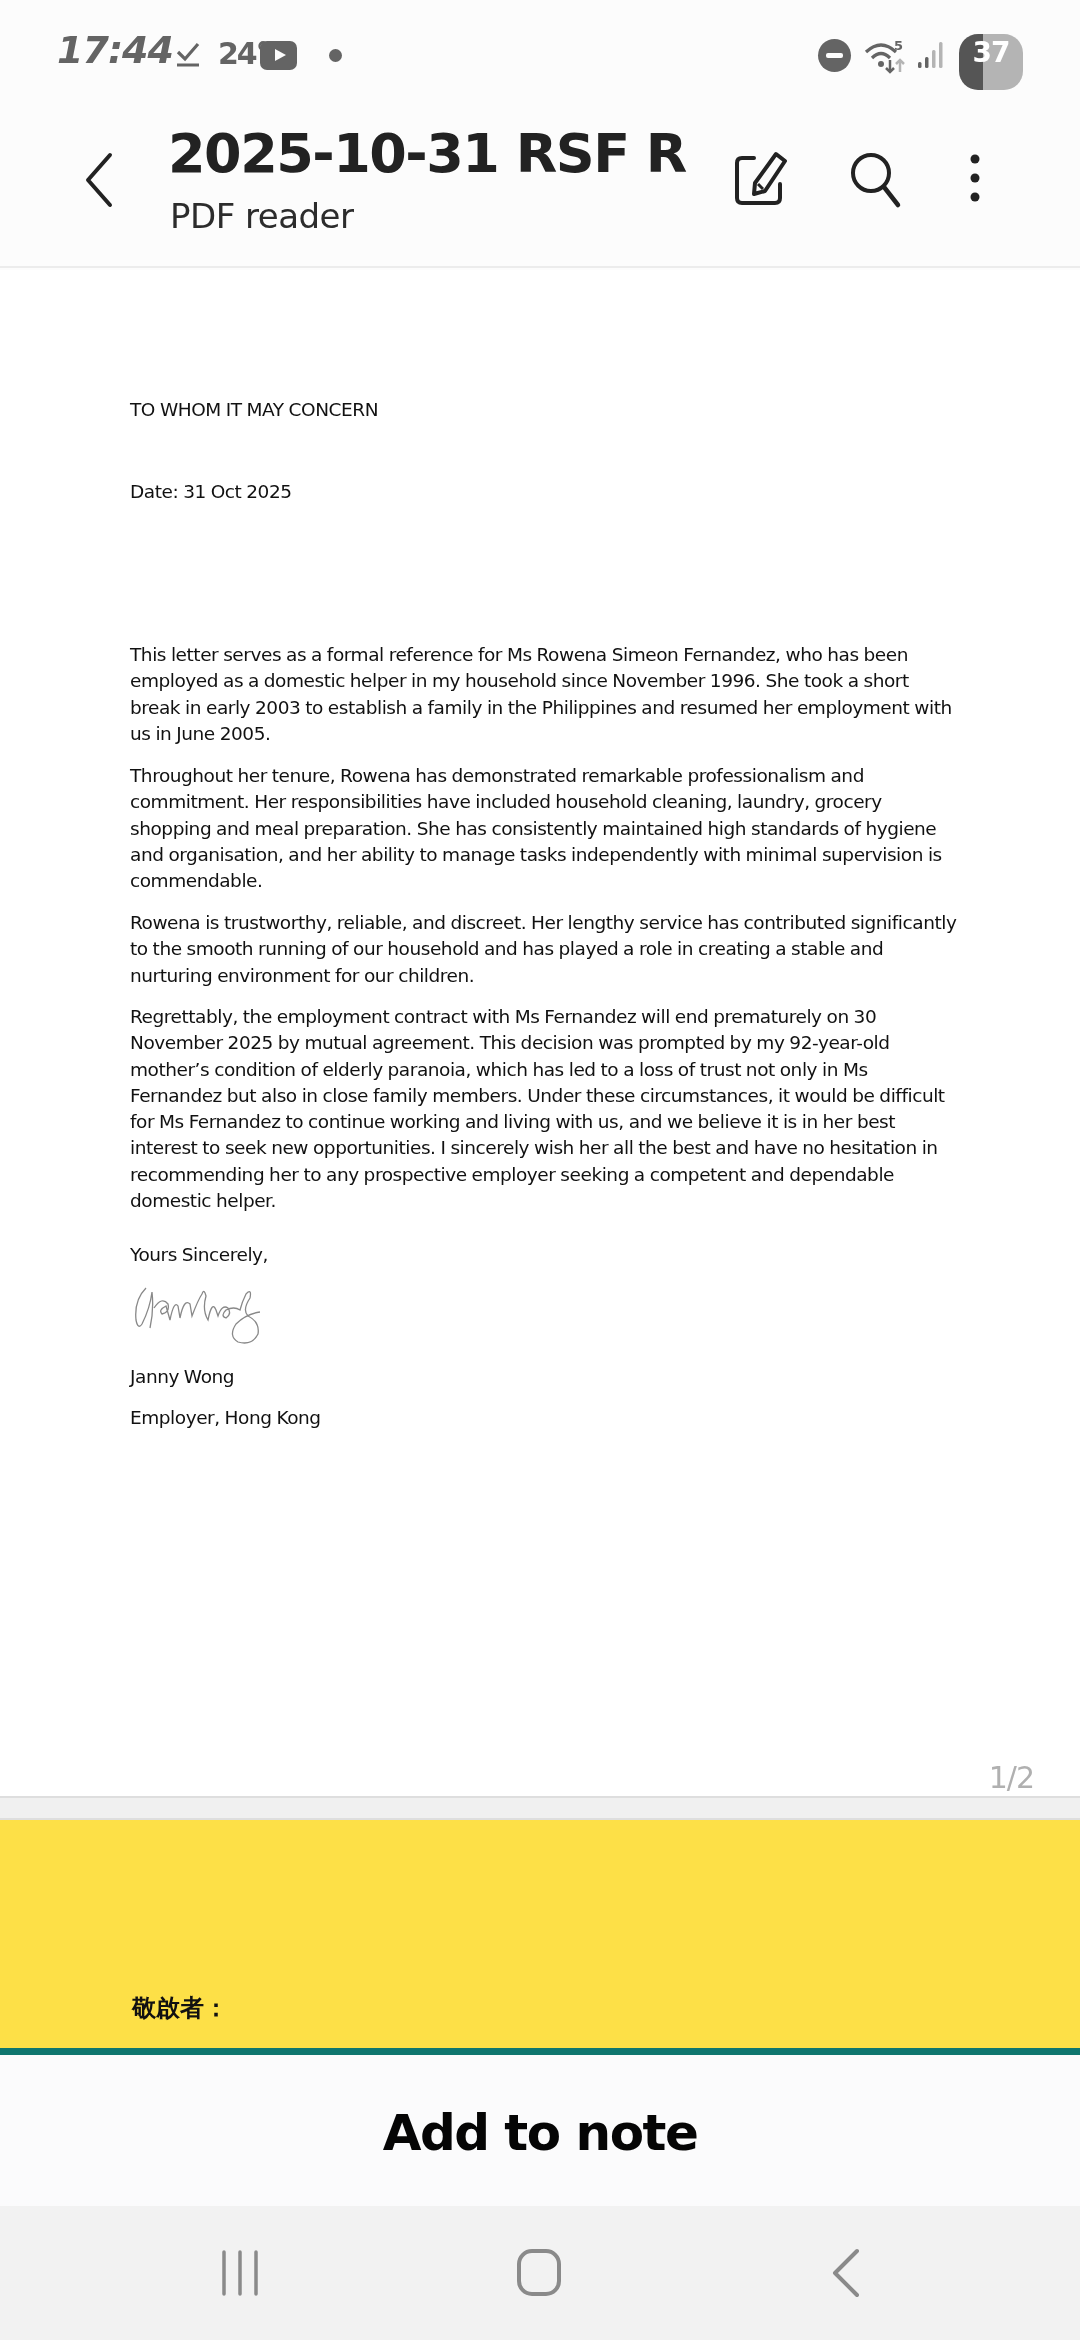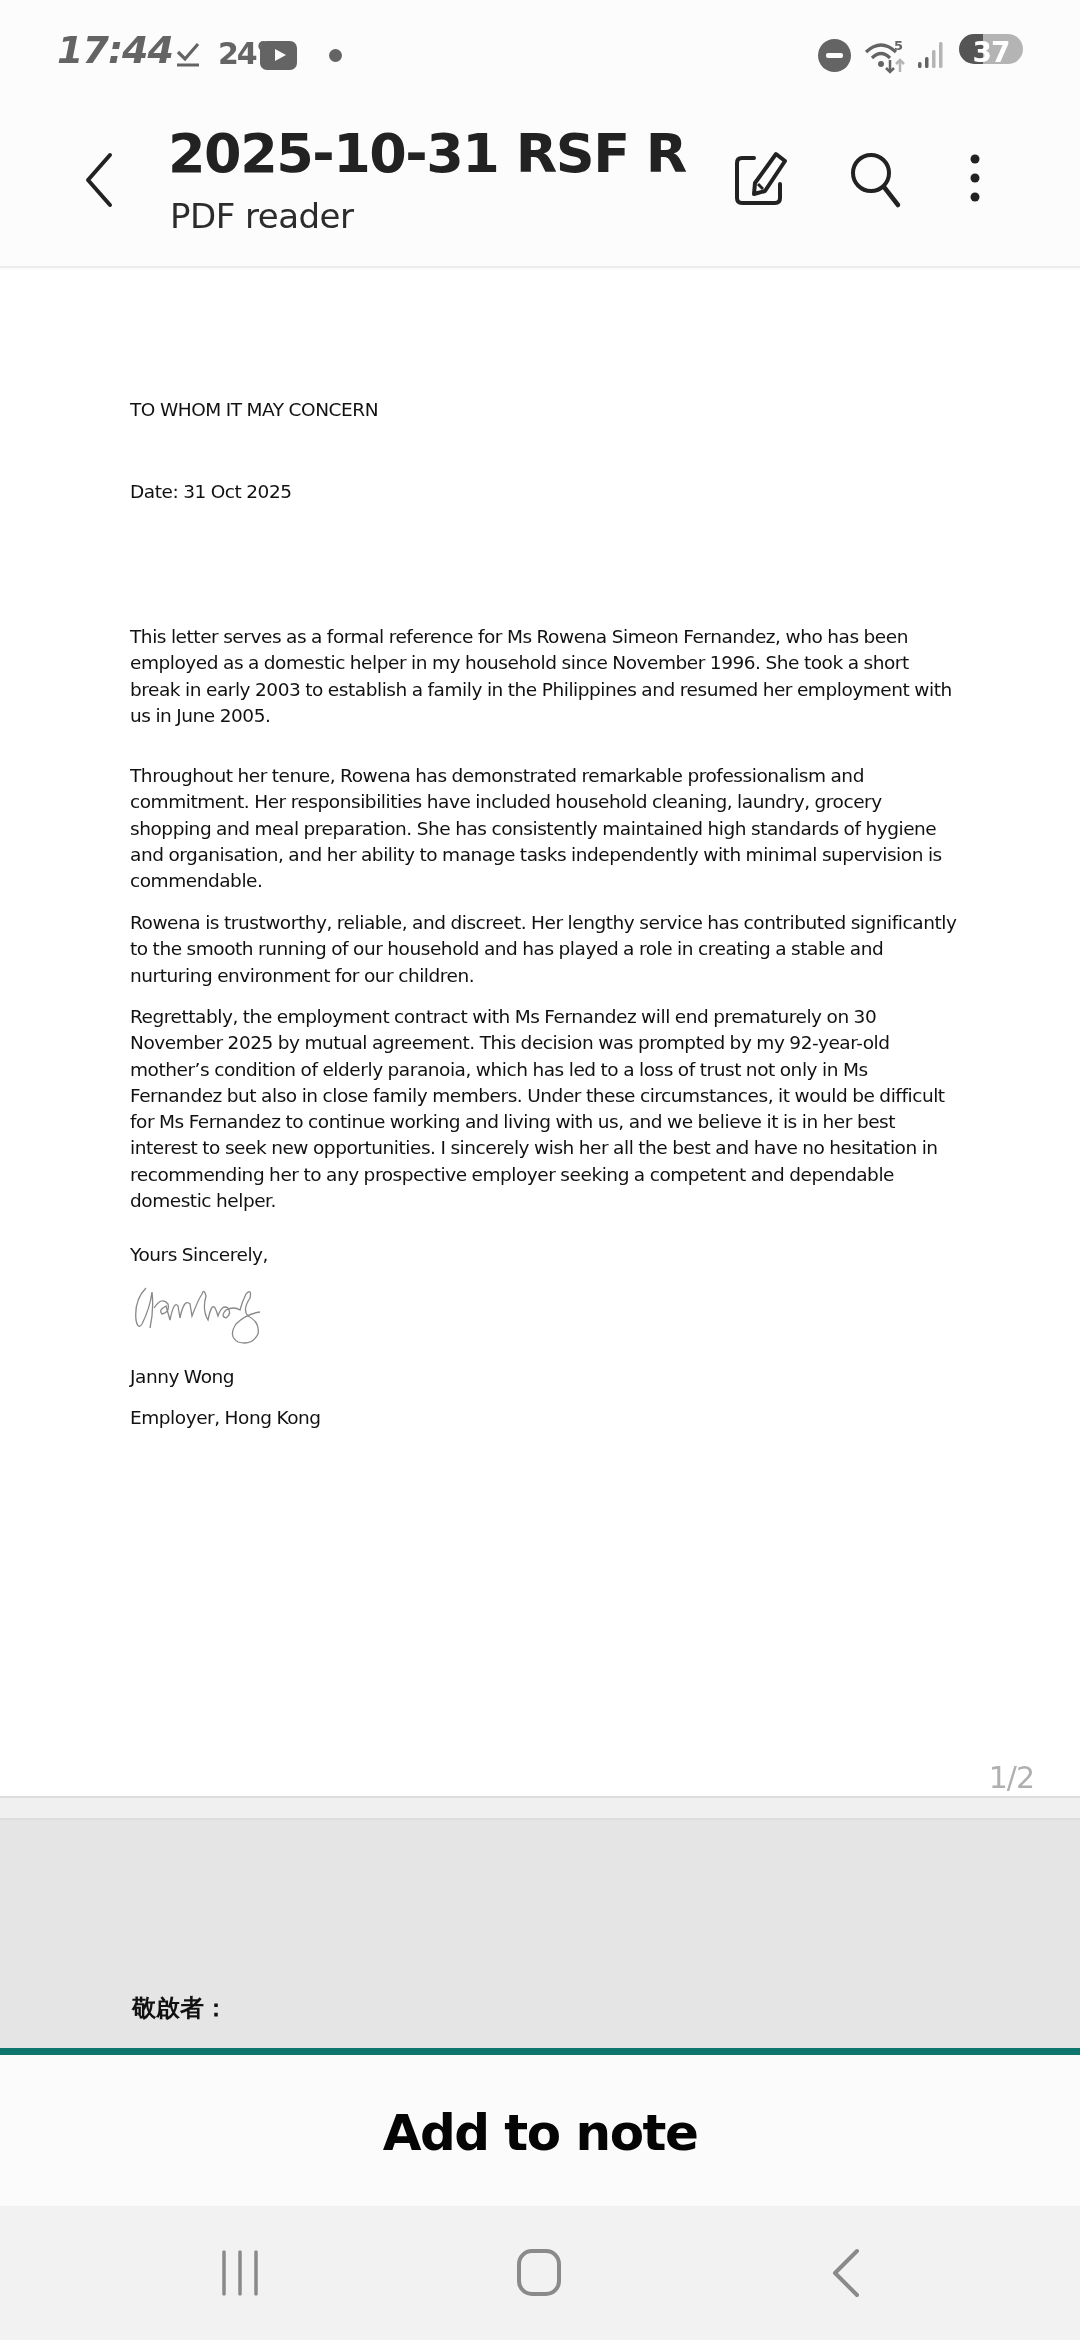--- a/index.html
+++ b/index.html
@@ -12,37 +12,37 @@
     .sb-check { position: absolute; left: 176px; top: 38px; width: 24px; height: 30px; }
     .sb-temp { position: absolute; left: 218px; top: 36px; font-family: "DejaVu Sans", sans-serif; font-weight: bold; font-size: 30px; color: #646464; letter-spacing: -2px; }
     .sb-yt { position: absolute; left: 260px; top: 41px; width: 37px; height: 29px; background: #646464; border-radius: 7px; }
     .sb-yt::after { content: ""; position: absolute; left: 15px; top: 8px; border-left: 11px solid #fcfcfc; border-top: 6px solid transparent; border-bottom: 6px solid transparent; }
     .sb-dot { position: absolute; left: 329px; top: 49px; width: 13px; height: 13px; border-radius: 50%; background: #646464; }
 
     .sb-dnd { position: absolute; left: 818px; top: 39px; width: 33px; height: 33px; border-radius: 50%; background: #646464; }
     .sb-dnd::after { content: ""; position: absolute; left: 8px; top: 14px; width: 17px; height: 5px; background: #fcfcfc; border-radius: 2px; }
     .sb-wifi { position: absolute; left: 864px; top: 38px; width: 46px; height: 36px; }
     .sb-signal { position: absolute; left: 917px; top: 40px; width: 30px; height: 30px; }
-    .sb-battery { position: absolute; left: 959px; top: 34px; width: 64px; height: 30px; border-radius: 19px; background: linear-gradient(90deg, #555 0, #555 38%, #b4b4b4 38%, #b4b4b4 100%); color: #fff; font-family: "DejaVu Sans", sans-serif; font-weight: bold; font-size: 28px; text-align: center; line-height: 38px; letter-spacing: -1px; }
+    .sb-battery { position: absolute; left: 959px; top: 34px; width: 64px; height: 56px; border-radius: 19px; background: linear-gradient(90deg, #555 0, #555 38%, #b4b4b4 38%, #b4b4b4 100%); color: #fff; font-family: "DejaVu Sans", sans-serif; font-weight: bold; font-size: 28px; text-align: center; line-height: 38px; letter-spacing: -1px; }
 
     
     .app-bar { position: absolute; left: 0; top: 100px; width: 1080px; height: 168px; background: #fcfcfc; border-bottom: 2px solid #ececec; }
     .back-btn { position: absolute; left: 70px; top: 45px; width: 60px; height: 70px; }
     .title { position: absolute; left: 168px; top: 22px; width: 520px; white-space: nowrap; overflow: hidden; font-family: "DejaVu Sans", sans-serif; font-weight: bold; font-size: 54px; color: #222; letter-spacing: -1.5px; }
     .subtitle { position: absolute; left: 170px; top: 96px; font-family: "DejaVu Sans", sans-serif; font-size: 34px; color: #2c2c2c; letter-spacing: -0.5px; }
     .edit-btn { position: absolute; left: 730px; top: 48px; width: 62px; height: 62px; }
     .search-btn { position: absolute; left: 846px; top: 48px; width: 62px; height: 62px; }
     .more-btn { position: absolute; left: 960px; top: 48px; width: 30px; height: 62px; }
 
     
     .doc-page { position: absolute; left: 0; top: 270px; width: 1080px; height: 1526px; background: #ffffff; }
     .doc-text { position: absolute; left: 130px; font-family: "DejaVu Sans", sans-serif; font-size: 18.5px; color: #111; line-height: 26.3px; width: 830px; letter-spacing: -0.45px; word-spacing: -0.5px; }
     .page-indicator { position: absolute; right: 46px; top: 1490px; font-family: "DejaVu Sans", sans-serif; font-size: 30px; color: #b0b0b0; letter-spacing: -1px; }
     .page-gap { position: absolute; left: 0; top: 1796px; width: 1080px; height: 24px; background: #f0f0f0; border-top: 2px solid #dedede; border-bottom: 2px solid #dedede; }
-    .doc-page2 { position: absolute; left: 0; top: 1820px; width: 1080px; height: 228px; background: #e5e5e5; }
+    .doc-page2 { position: absolute; left: 0; top: 1820px; width: 1080px; height: 228px; background: #fde047; }
     .cjk-text { position: absolute; left: 132px; top: 172px; font-family: "DejaVu Serif", serif; font-weight: bold; font-size: 24px; color: #111; }
 
     
     .add-note-bar { position: absolute; left: 0; top: 2048px; width: 1080px; height: 158px; background: #fbfbfc; border-top: 7px solid #0f766e; }
     .add-note-btn { position: absolute; left: 0; top: 0; width: 1080px; height: 155px; display: flex; align-items: center; justify-content: center; font-family: "DejaVu Sans", sans-serif; font-weight: bold; font-size: 50px; color: #050505; letter-spacing: -1.5px; }
 
     
     .nav-bar { position: absolute; left: 0; top: 2206px; width: 1080px; height: 134px; background: #f2f2f2; }
     .nav-recent { position: absolute; left: 215px; top: 44px; width: 50px; height: 46px; }
     .nav-home { position: absolute; left: 515px; top: 42px; width: 50px; height: 50px; }
@@ -99,21 +99,21 @@
   <svg class="more-btn" viewBox="0 0 30 62">
     <circle cx="15" cy="11" r="4.5" fill="#222"></circle>
     <circle cx="15" cy="30" r="4.5" fill="#222"></circle>
     <circle cx="15" cy="49" r="4.5" fill="#222"></circle>
   </svg>
 </div>
 
 <div class="doc-page">
   <div class="doc-text" style="top:127px;">TO WHOM IT MAY CONCERN</div>
   <div class="doc-text" style="top:209px;">Date: 31 Oct 2025</div>
-  <div class="doc-text" style="top:354px;">This letter serves as a formal reference for Ms Rowena Simeon Fernandez, who has been employed as a domestic helper in my household since November 1996. She took a short break in early 2003 to establish a family in the Philippines and resumed her employment with us in June 2005.</div>
+  <div class="doc-text" style="top:372px;">This letter serves as a formal reference for Ms Rowena Simeon Fernandez, who has been employed as a domestic helper in my household since November 1996. She took a short break in early 2003 to establish a family in the Philippines and resumed her employment with us in June 2005.</div>
   <div class="doc-text" style="top:493px;">Throughout her tenure, Rowena has demonstrated remarkable professionalism and commitment. Her responsibilities have included household cleaning, laundry, grocery shopping and meal preparation. She has consistently maintained high standards of hygiene and organisation, and her ability to manage tasks independently with minimal supervision is commendable.</div>
   <div class="doc-text" style="top:640px;">Rowena is trustworthy, reliable, and discreet.  Her lengthy service has contributed significantly to the smooth running of our household and has played a role in creating a stable and nurturing environment for our children.</div>
   <div class="doc-text" style="top:734px;">Regrettably, the employment contract with Ms Fernandez will end prematurely on 30 November 2025 by mutual agreement. This decision was prompted by my 92-year-old mother’s condition of elderly paranoia, which has led to a loss of trust not only in Ms Fernandez but also in close family members. Under these circumstances, it would be difficult for Ms Fernandez to continue working and living with us, and we believe it is in her best interest to seek new opportunities. I sincerely wish her all the best and have no hesitation in recommending her to any prospective employer seeking a competent and dependable domestic helper.</div>
   <div class="doc-text" style="top:972px;">Yours Sincerely,</div>
   <svg style="position:absolute; left:132px; top:1010px; width:166px; height:66px;" viewBox="0 0 166 66">
     <path d="M14,8 Q2,20 4,40 Q6,50 10,44 Q18,28 20,12 Q22,30 18,48 M22,28 Q30,16 36,24 Q38,32 30,34 Q26,30 34,26 L38,40 Q42,20 46,26 L48,38 Q52,18 58,24 L60,36 Q66,20 70,14 Q72,8 74,16 Q70,30 76,40 Q80,20 84,30 L86,36 Q90,24 96,28 Q100,34 94,38 Q88,36 94,30 Q102,26 108,30 Q110,22 114,14 Q120,8 118,18 Q110,30 116,36 Q128,42 126,54 Q120,66 106,62 Q96,56 104,44 Q114,34 128,32" fill="none" stroke="#888" stroke-width="1.3"></path>
   </svg>
   <div class="doc-text" style="top:1135px;">Employer, Hong Kong</div>
   <div class="doc-text" style="top:1094px;">Janny Wong</div>
   <div class="page-indicator">1/2</div>

